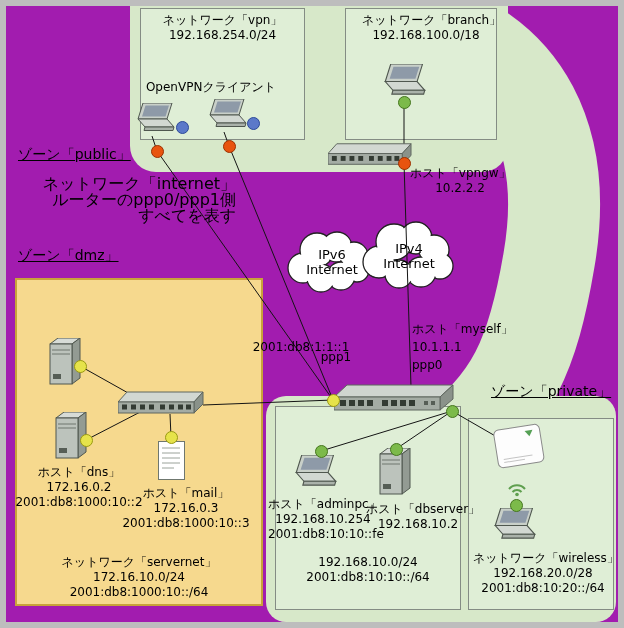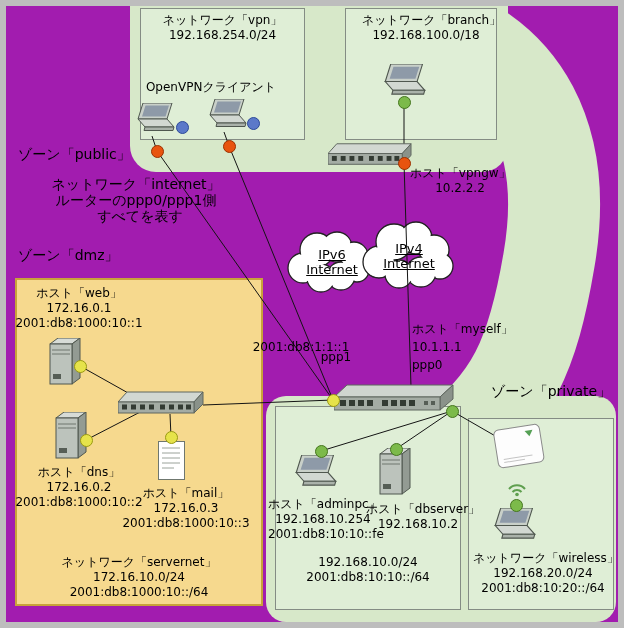--- a/index.html
+++ b/index.html
@@ -5,23 +5,23 @@
   html,body{margin:0;padding:0;background:#fff;}
   #canvas{
     position:relative;width:624px;height:628px;overflow:hidden;
     background:#a21caf;
     font-family:"DejaVu Sans","Liberation Sans",sans-serif;
     color:#000;
   }
   .abs{position:absolute;}
   .label{font-size:12px;line-height:15px;text-align:center;white-space:nowrap;}
   .label div{white-space:nowrap;}
-  .zone{font-size:14px;line-height:17px;white-space:nowrap;}
-  .note{font-size:14px;line-height:16px;text-align:center;white-space:nowrap;}
-  .cloudtext{font-size:13px;line-height:15px;text-align:center;text-decoration:underline;}
+  .zone{font-size:14px;line-height:17px;white-space:nowrap;text-decoration:underline;}
+  .note{font-size:16px;line-height:16px;text-align:right;white-space:nowrap;}
+  .cloudtext{font-size:13px;line-height:15px;text-align:center;}
   .gbox{background:#dfeed6;border:1px solid #848c84;box-sizing:border-box;}
   .obox{background:#f6d98e;border:2px solid #c8a23a;box-sizing:border-box;}
   .dot{width:13px;height:13px;border-radius:50%;box-sizing:border-box;border:1.5px solid #000;}
   .dot.orange{background:#e8540f;border-color:#9c3000;}
   .dot.green{background:#7cba4a;border-color:#45761e;}
   .dot.yellow{background:#e6e34a;border-color:#9a9a12;}
   .dot.blue{background:#5b79c9;border-color:#2d4a99;}
   #frame{position:absolute;left:0;top:0;right:0;bottom:0;border:6px solid #bdbdbd;box-sizing:border-box;pointer-events:none;z-index:90;}
   .lbl-layer{z-index:40;}
   .icon-layer{z-index:30;}
@@ -318,25 +318,20 @@
   <div class="abs label lbl-layer" style="left:318px;top:350px;width:36px;text-align:center">ppp1</div>
 
   <div class="abs label lbl-layer" style="left:412px;top:320px;width:110px;text-align:left;line-height:18px">
     <div>ホスト「myself」</div>
     <div>10.1.1.1</div>
     <div>ppp0</div>
   </div>
 
   <div class="abs zone lbl-layer" style="left:491px;top:383px">ゾーン「private」</div>
 
-  <div class="abs label lbl-layer" style="left:5px;top:286px;width:148px">
-    <div>ホスト「web」</div>
-    <div>172.16.0.1</div>
-    <div>2001:db8:1000:10::1</div>
-  </div>
   <div class="abs label lbl-layer" style="left:5px;top:465px;width:148px">
     <div>ホスト「dns」</div>
     <div>172.16.0.2</div>
     <div>2001:db8:1000:10::2</div>
   </div>
   <div class="abs label lbl-layer" style="left:112px;top:486px;width:148px">
     <div>ホスト「mail」</div>
     <div>172.16.0.3</div>
     <div>2001:db8:1000:10::3</div>
   </div>
@@ -354,18 +349,18 @@
   <div class="abs label lbl-layer" style="left:366px;top:502px;width:104px">
     <div>ホスト「dbserver」</div>
     <div>192.168.10.2</div>
   </div>
   <div class="abs label lbl-layer" style="left:288px;top:555px;width:160px">
     <div>192.168.10.0/24</div>
     <div>2001:db8:10:10::/64</div>
   </div>
   <div class="abs label lbl-layer" style="left:473px;top:551px;width:140px">
     <div>ネットワーク「wireless」</div>
-    <div>192.168.20.0/24</div>
+    <div>192.168.20.0/28</div>
     <div>2001:db8:10:20::/64</div>
   </div>
 
   <div id="frame"></div>
 </div>
 
 </body></html>

